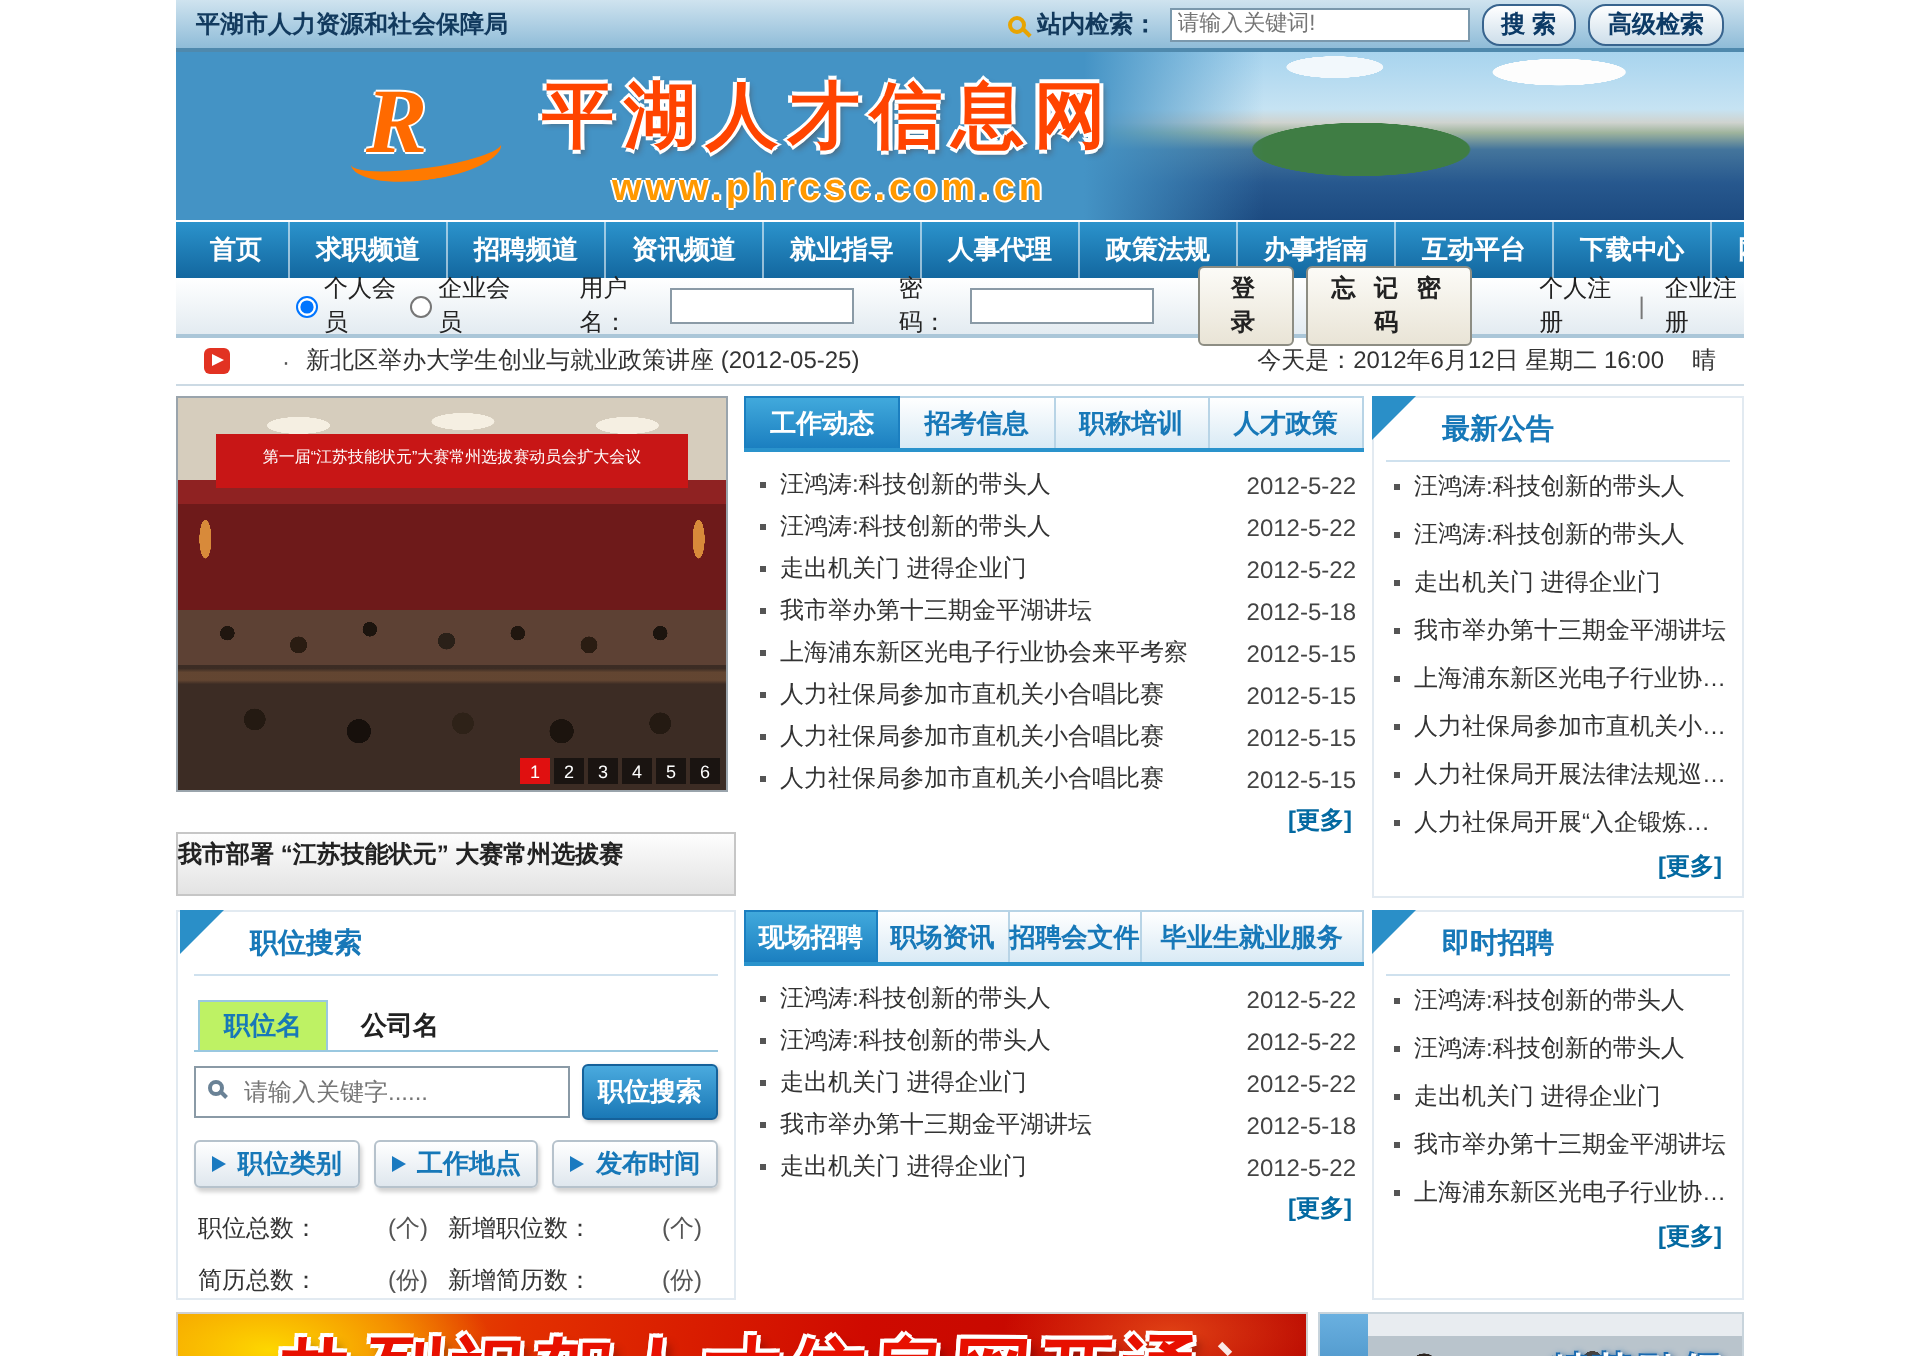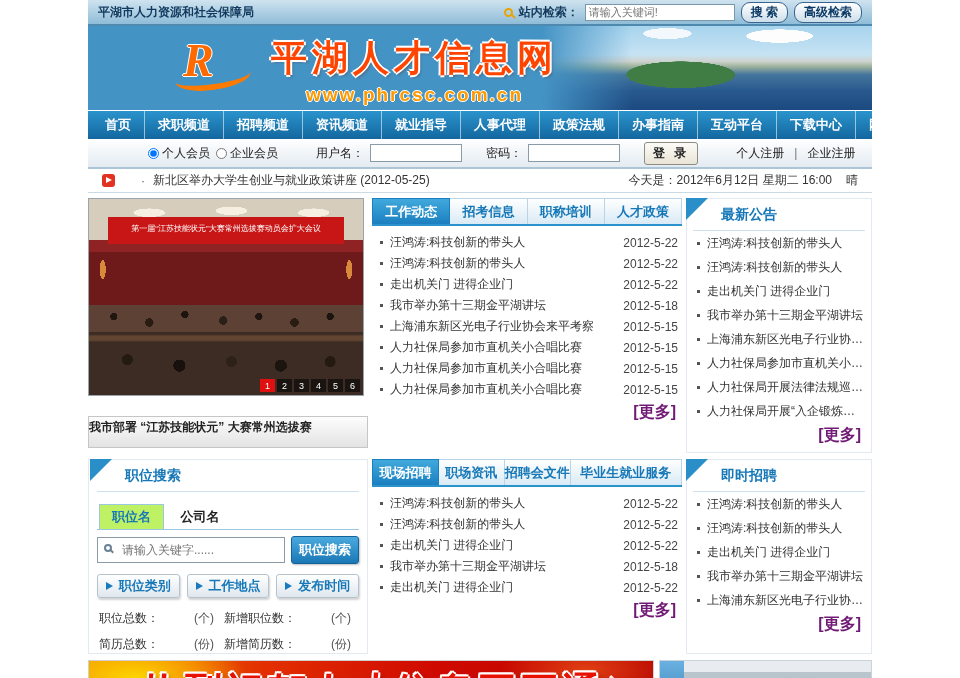--- a/index.html
+++ b/index.html
@@ -115,21 +115,21 @@
     color:#1778b8; background:linear-gradient(#ffffff,#d9eaf5); border:1px solid #b8d4e6; border-bottom:none;
     border-left:none; cursor:pointer; white-space:nowrap; }
   .tab:first-child { border-left:1px solid #b8d4e6; }
   .tab.active { background:linear-gradient(#41a9dc,#1b7fc0); color:#fff; border-color:#1b7fc0; }
   .tab.wide { flex:1.7; }
   .newslist { padding:6px 2px 0 2px; }
   .nrow { display:flex; align-items:center; padding:2px 2px; font-size:12px; color:#333; }
   .bullet { width:3px; height:3px; background:#555; margin:0 7px 0 4px; flex:none; }
   .ntitle { cursor:pointer; white-space:nowrap; overflow:hidden; text-overflow:ellipsis; }
   .ndate { margin-left:auto; padding-left:8px; color:#444; flex:none; }
-  .more { text-align:right; font-size:16px; font-weight:bold; color:#701a75; padding:2px 4px; cursor:pointer; }
+  .more { text-align:right; font-size:12px; font-weight:bold; color:#0369a1; padding:2px 4px; cursor:pointer; }
 
   
   .panel { position:relative; border:1px solid #e2eaf1; padding:0 6px 4px 6px; height:100%; }
   .panel-head { position:relative; padding:7px 0 6px 28px; border-bottom:1px solid #cfe1ee;
     font-size:14px; font-weight:bold; color:#1778b8; }
   .panel-head::before { content:""; position:absolute; left:-7px; top:-1px;
     border-top:22px solid #2a8fc8; border-right:22px solid transparent; }
   .panel .nrow { padding:3.5px 0; }
 
   
@@ -234,20 +234,21 @@
       <span>企业会员</span>
     </label>
     <span class="sp8"></span>
     <span>用户名：</span>
     <input class="fld" type="text" style="">
     <span class="sp4"></span>
     <span>密码：</span>
     <input class="fld" type="password" style="">
     <span class="sp4"></span>
     <button class="lbtn">登 录</button>
+    <button class="lbtn">忘 记 密 码</button>
     <span class="sp8"></span>
     <span class="reglink">个人注册</span>
     <span class="regdiv">|</span>
     <span class="reglink">企业注册</span>
   </div>
 
   <div class="ticker">
     <span class="tickicon"></span>
     <span class="tickbullet">·</span>
     <span class="ticktext">新北区举办大学生创业与就业政策讲座 (2012-05-25)</span>

